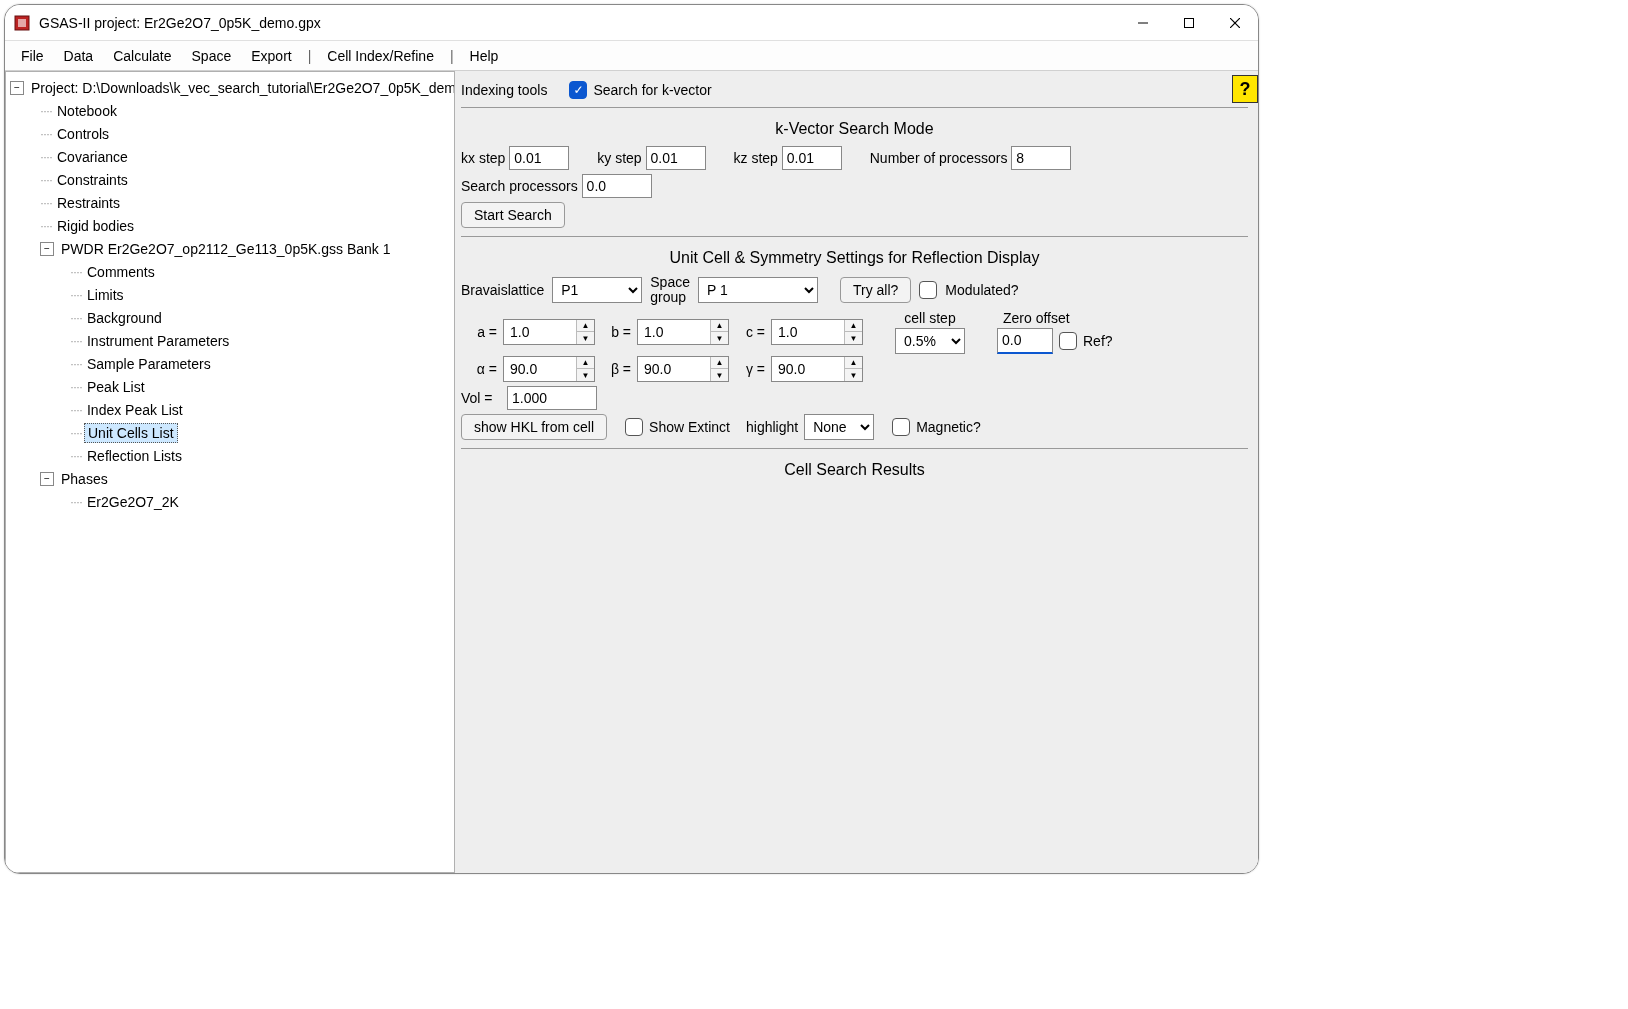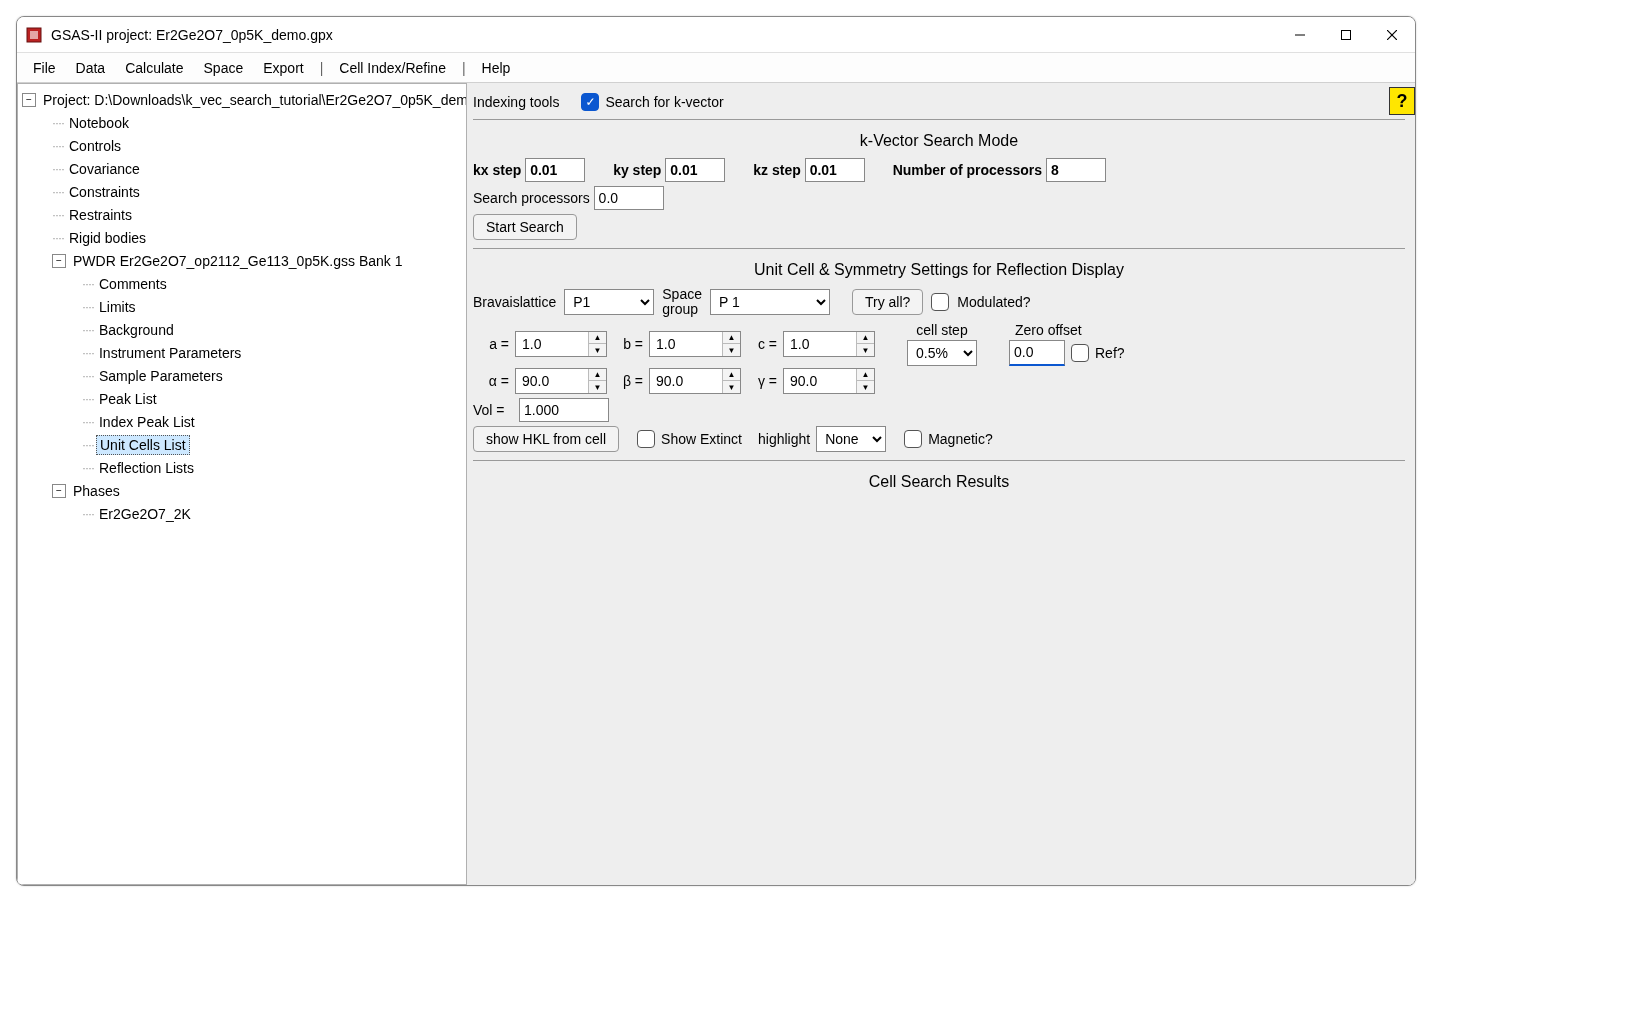--- a/index.html
+++ b/index.html
@@ -5,25 +5,25 @@
   * { box-sizing: border-box; }
   html, body {
     margin: 0; padding: 0;
     font-family: "Segoe UI", Tahoma, sans-serif;
     font-size: 14px;
     color: #000;
     background: #fff;
     height: 100%;
   }
   .window {
-    width: 1400px;
+    width: 1255px;
     height: 870px;
     border: 1px solid #888;
-    border-radius: 8px;
-    margin: 16px;
+    border-radius: 16px;
+    margin: 4px;
     background: #fff;
     display: flex;
     flex-direction: column;
     overflow: hidden;
     box-shadow: 0 0 2px rgba(0,0,0,0.2);
   }
   .titlebar {
     height: 36px;
     display: flex;
     align-items: center;
@@ -335,21 +335,21 @@
         <span class="lbl">Indexing tools</span>
         <span style="width:10px"></span>
         <span class="chk checked">✓</span>
         <span class="lbl">Search for k-vector</span>
       </div>
 
       <hr class="hr">
 
       <div class="heading">k-Vector Search Mode</div>
 
-      <div class="row" style="gap:28px;font-weight:bold;">
+      <div class="row" style="gap:28px;">
         <span>
           <span class="lbl">kx step</span>
           <input class="txt" value="0.01" style="">
         </span>
         <span>
           <span class="lbl">ky step</span>
           <input class="txt" value="0.01" style="">
         </span>
         <span>
           <span class="lbl">kz step</span>

